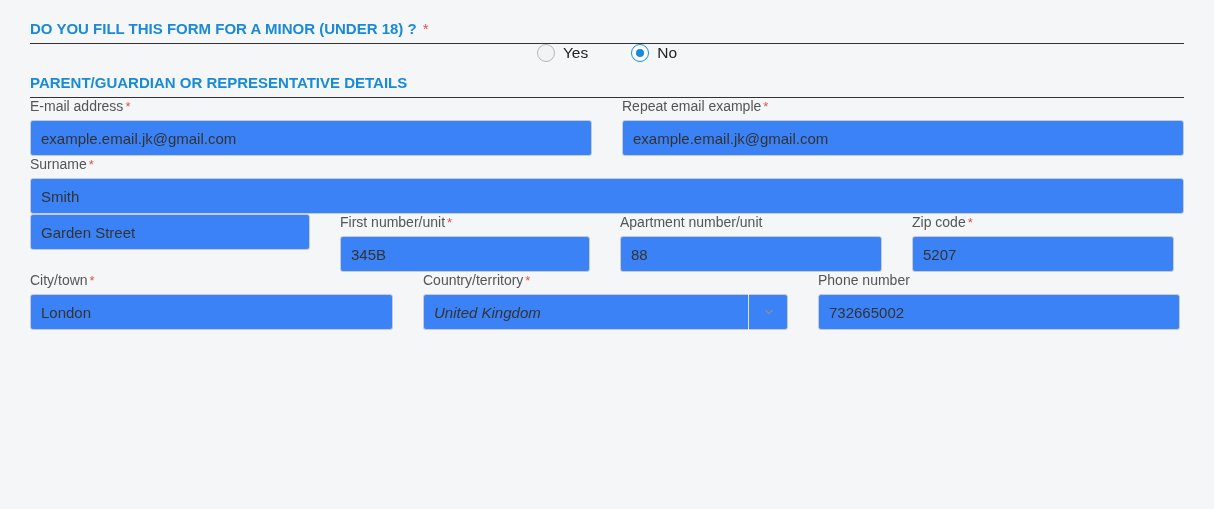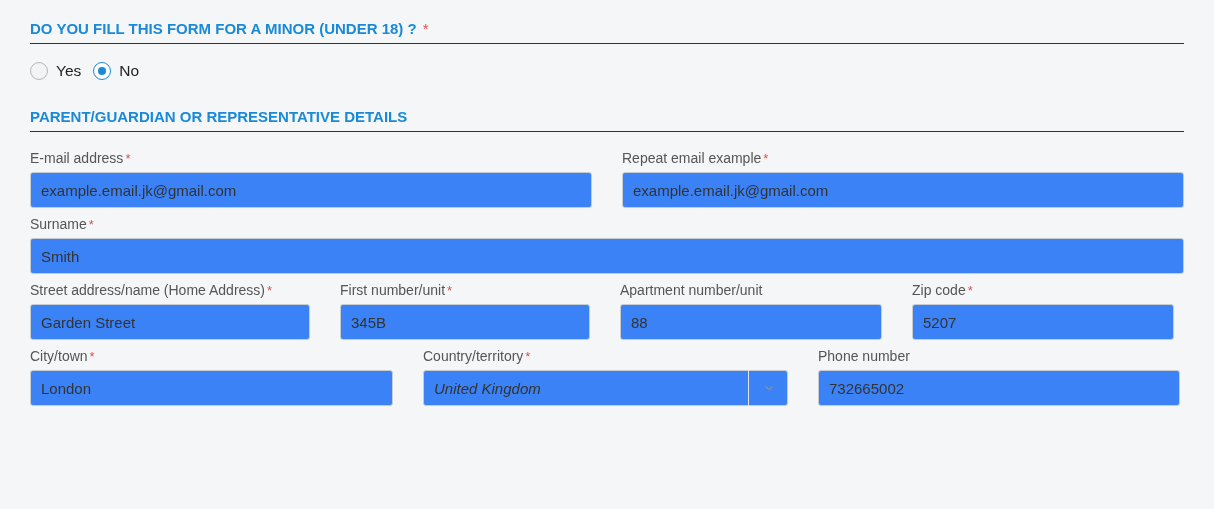--- a/index.html
+++ b/index.html
@@ -17,28 +17,28 @@
     padding: 20px 30px 30px 30px;
     width: 1214px;
   }
   .section-header {
     font-size: 15px;
     font-weight: bold;
     color: #1a8ad6;
     text-transform: uppercase;
     padding-bottom: 6px;
     border-bottom: 1px solid #333;
-    margin-bottom: 18px;
   }
   .req { color: #d9534f; font-weight: normal; margin-left: 2px; }
   .radio-row {
     display: flex;
-    gap: 12px;
-    align-items: center;
-    margin-bottom: 28px;
+    gap: 43px;
+    align-items: center;
+    margin-bottom: 12px;
+    justify-content: center;
   }
   .radio-item {
     display: flex;
     align-items: center;
     gap: 8px;
     font-size: 15.5px;
     color: #222;
     cursor: pointer;
   }
   .radio-outer {
@@ -58,21 +58,21 @@
   }
   .radio-inner {
     width: 8px;
     height: 8px;
     border-radius: 50%;
     background: #1a8ad6;
     display: none;
   }
   .radio-outer.checked .radio-inner { display: block; }
 
-  .form-grid { display: flex; flex-direction: column; gap: 8px; margin-top: 18px; }
+  .form-grid { display: flex; flex-direction: column; gap: 0; }
   .row { display: flex; gap: 30px; }
   .field { display: flex; flex-direction: column; gap: 6px; flex: 1 1 0; min-width: 0;}
   .label {
     font-size: 14px;
     color: #555;
   }
   .label .req { font-size: 13px; }
   .input, .select {
     height: 36px;
     border: 1px solid #c7ccd1;
@@ -165,23 +165,20 @@
       <div class="field">
         <div class="label">
           <span>Surname</span><span class="req">*</span>
         </div>
         <input class="input" type="text" value="Smith" style="">
       </div>
     </div>
 
     <div class="row row3">
       <div class="field">
-        <div class="label">
-          <span>Street address/name (Home Address)</span><span class="req">*</span>
-        </div>
         <input class="input" type="text" value="Garden Street" style="">
       </div>
       <div class="field">
         <div class="label">
           <span>First number/unit</span><span class="req">*</span>
         </div>
         <input class="input" type="text" value="345B" style="">
       </div>
       <div class="field">
         <div class="label">

